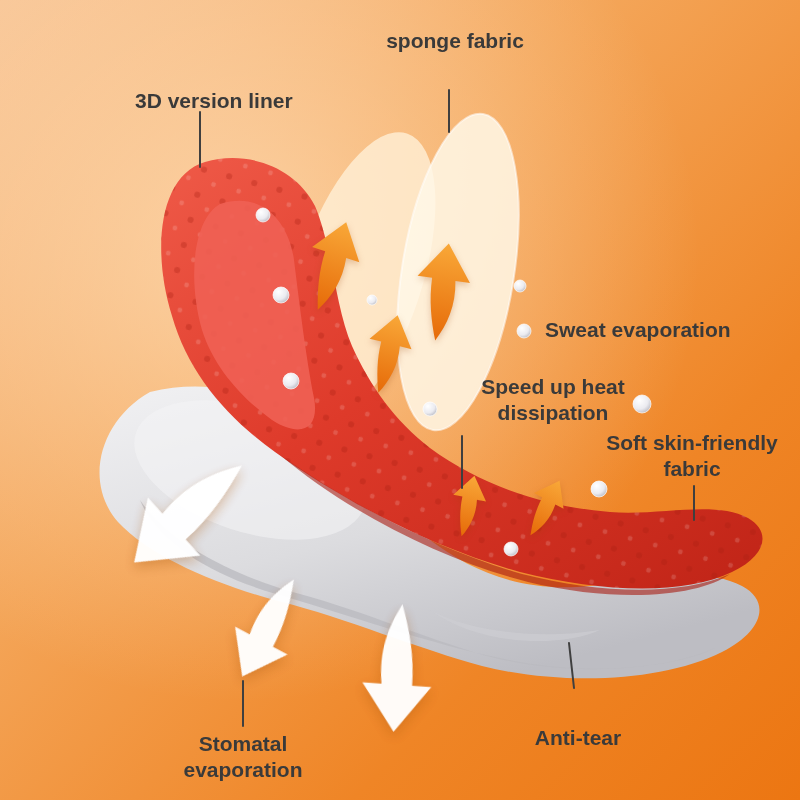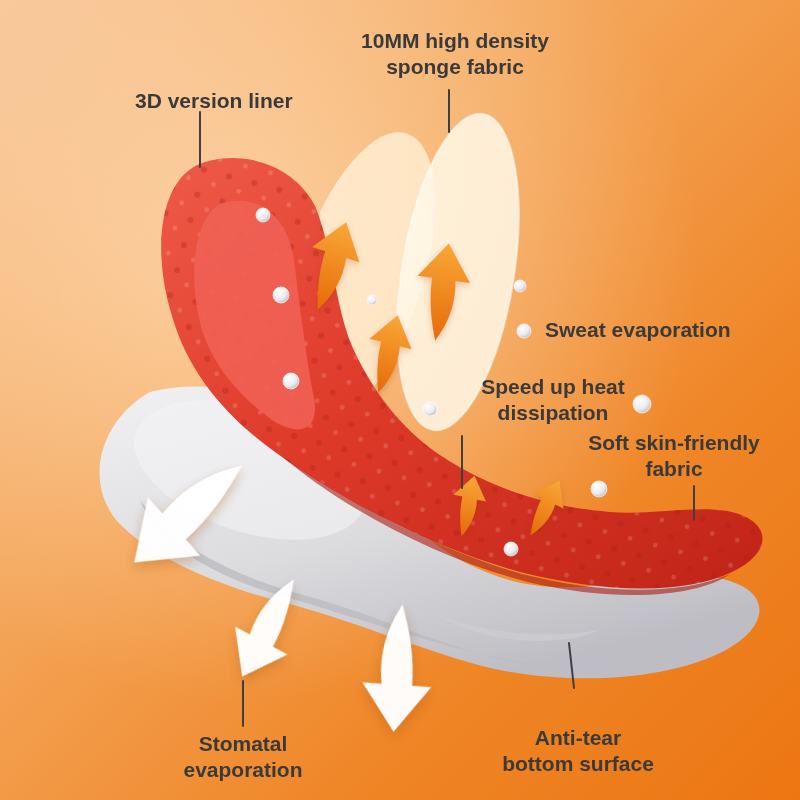--- a/index.html
+++ b/index.html
@@ -155,45 +155,43 @@
       <line x1="449" y1="90" x2="449" y2="132"></line>
       <line x1="200" y1="112" x2="200" y2="167"></line>
       <line x1="462" y1="436" x2="462" y2="488"></line>
       <line x1="694" y1="486" x2="694" y2="520"></line>
       <line x1="574" y1="688" x2="569" y2="643"></line>
       <line x1="243" y1="726" x2="243" y2="681"></line>
     </g>
   </svg>
 
   <div class="lbl center" style="left:455px;top:28px;">
-    <div>10MM high density</div>
     <div>sponge fabric</div>
   </div>
 
   <div class="lbl left" style="left:113px;top:88px;margin-left:22px;">
     <div>3D version liner</div>
   </div>
 
   <div class="lbl left" style="left:545px;top:317px;">
     <div>Sweat evaporation</div>
   </div>
 
   <div class="lbl center" style="left:553px;top:374px;">
     <div>Speed up heat</div>
     <div>dissipation</div>
   </div>
 
-  <div class="lbl center" style="left:674px;top:430px;">
+  <div class="lbl center" style="left:692px;top:430px;">
     <div>Soft skin-friendly</div>
     <div>fabric</div>
   </div>
 
   <div class="lbl center" style="left:578px;top:693px;margin-top:32px;">
     <div>Anti-tear</div>
-    <div>bottom surface</div>
   </div>
 
   <div class="lbl center" style="left:243px;top:731px;">
     <div>Stomatal</div>
     <div>evaporation</div>
   </div>
 
 </div>
 
 </body></html>

